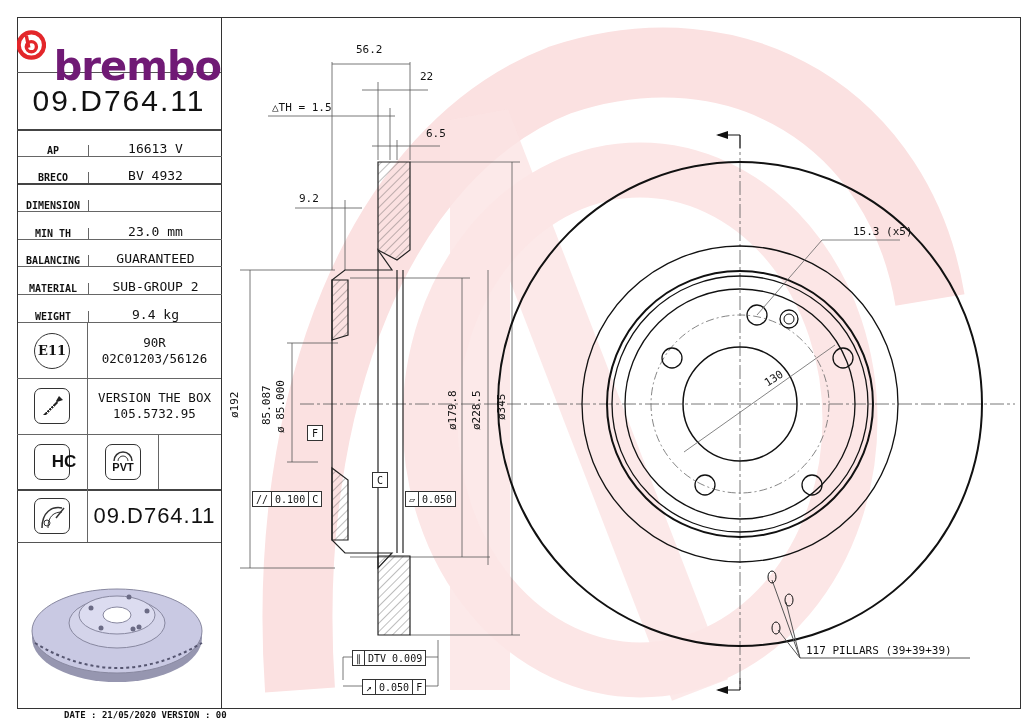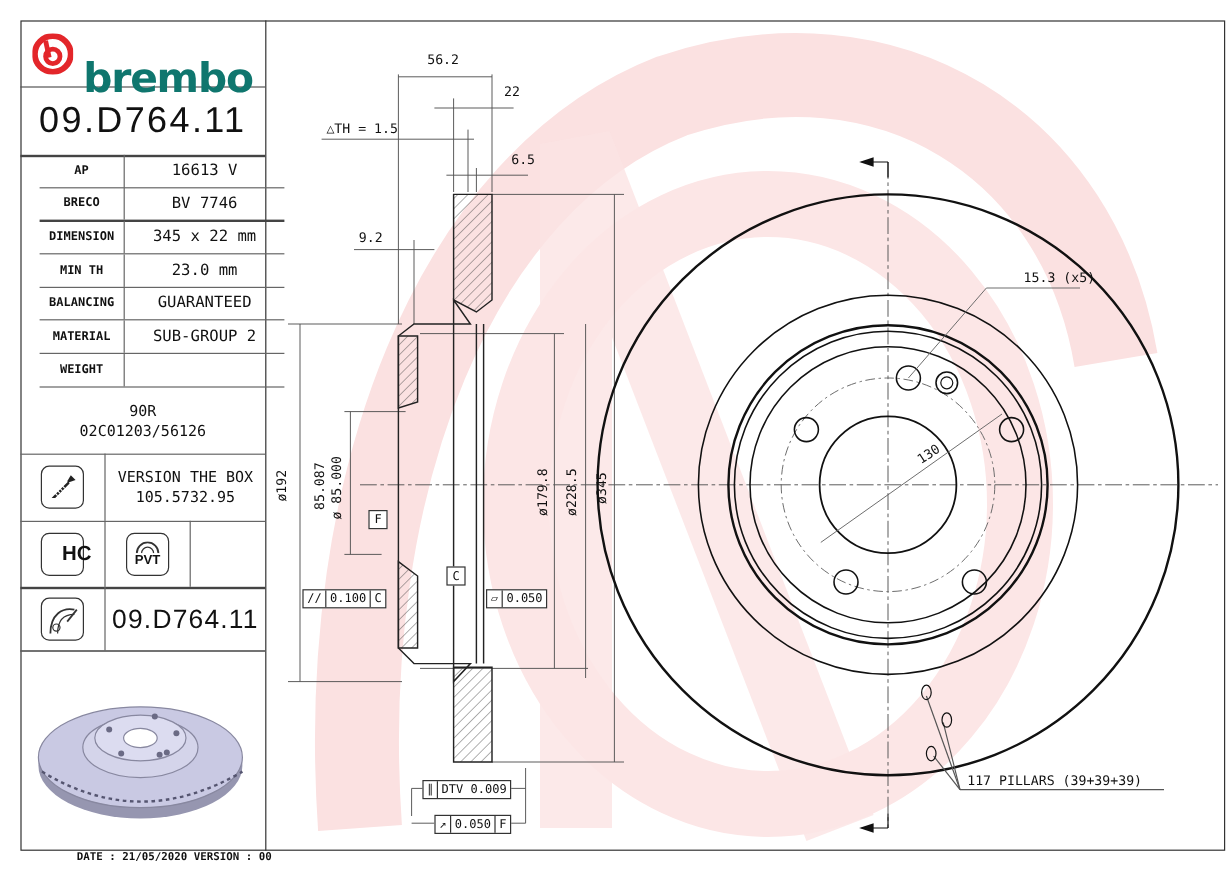--- a/index.html
+++ b/index.html
@@ -1,22 +1,22 @@
 <!DOCTYPE html>
 <html><head>
 <meta charset="utf-8">
 <style>
   html,body{margin:0;padding:0;background:#fff;}
   body{width:1024px;height:724px;position:relative;overflow:hidden;font-family:"DejaVu Sans Mono","Liberation Mono",monospace;color:#111;}
   .frame{position:absolute;left:17px;top:17px;width:1004px;height:692px;border:1px solid #333;box-sizing:border-box;}
   .sidebar{position:absolute;left:17px;top:17px;width:205px;height:692px;border-right:1px solid #333;box-sizing:border-box;}
   .logo-cell{position:absolute;left:0;top:0;width:204px;height:55px;border-bottom:1px solid #555;display:flex;align-items:center;justify-content:center;}
-  .logo-text{font-family:"DejaVu Sans",sans-serif;font-weight:bold;font-size:34px;color:#0f766e;letter-spacing:-1px;margin-left:8px;margin-top:43px;}
+  .logo-text{font-family:"DejaVu Sans",sans-serif;font-weight:bold;font-size:40px;color:#701a75;letter-spacing:-1px;margin-left:8px;margin-top:43px;}
   .partno-cell{position:absolute;left:0;top:55px;width:204px;height:57px;border-bottom:2px solid #444;display:flex;align-items:center;justify-content:center;font-family:"Liberation Sans",sans-serif;font-size:30px;letter-spacing:2px;}
-  .spec-row{position:absolute;left:16px;width:204px;height:27px;border-bottom:1px solid #666;display:flex;font-size:13px;}
+  .spec-row{position:absolute;left:1px;width:204px;height:27px;border-bottom:1px solid #666;display:flex;font-size:13px;align-items:flex-end;}
   .spec-label{width:70px;border-right:1px solid #666;display:flex;align-items:center;justify-content:center;font-size:10px;font-weight:bold;}
   .spec-value{flex:1;display:flex;align-items:center;justify-content:center;font-size:13px;}
   .icon-row{position:absolute;left:0;width:204px;border-bottom:1px solid #666;display:flex;}
   .icon-cell{width:70px;border-right:1px solid #666;display:flex;align-items:center;justify-content:center;}
   .icon-text{flex:1;display:flex;flex-direction:column;align-items:center;justify-content:center;font-size:12.5px;line-height:16px;}
   .sq-icon{width:36px;height:36px;border:1.5px solid #333;border-radius:7px;display:flex;align-items:center;justify-content:center;box-sizing:border-box;}
   .disc-img{position:absolute;left:0;top:525px;width:204px;height:167px;border-top:1px solid #555;}
   .footer{position:absolute;left:32px;top:710px;font-size:9px;font-weight:bold;padding-left:32px;}
   .dim{position:absolute;font-size:11px;white-space:nowrap;}
   .vtext{position:absolute;font-size:11px;white-space:nowrap;transform:rotate(-90deg);transform-origin:left top;}
@@ -46,43 +46,46 @@
     <span class="logo-text">brembo</span>
   </div>
   <div class="partno-cell">09.D764.11</div>
 
   <div class="spec-row" style="top:112px">
     <div class="spec-label">AP</div>
     <div class="spec-value">16613 V</div>
   </div>
   <div class="spec-row" style="top:139px;border-bottom:2px solid #444">
     <div class="spec-label">BRECO</div>
-    <div class="spec-value">BV 7746</div>
+    <div class="spec-value">BV 4932</div>
   </div>
   <div class="spec-row" style="top:167px">
     <div class="spec-label">DIMENSION</div>
-    <div class="spec-value">345 x 22 mm</div>
   </div>
   <div class="spec-row" style="top:195px">
     <div class="spec-label">MIN TH</div>
     <div class="spec-value">23.0 mm</div>
   </div>
   <div class="spec-row" style="top:222px">
     <div class="spec-label">BALANCING</div>
     <div class="spec-value">GUARANTEED</div>
   </div>
   <div class="spec-row" style="top:250px">
     <div class="spec-label">MATERIAL</div>
     <div class="spec-value">SUB-GROUP 2</div>
   </div>
   <div class="spec-row" style="top:278px">
     <div class="spec-label">WEIGHT</div>
+    <div class="spec-value">9.4 kg</div>
   </div>
 
   <div class="icon-row" style="top:306px;height:55px">
+    <div class="icon-cell">
+      <div style="width:34px;height:34px;border:1.5px solid #333;border-radius:50%;display:flex;align-items:center;justify-content:center;font-family:'DejaVu Serif',serif;font-weight:bold;font-size:13px;">E11</div>
+    </div>
     <div class="icon-text">
       <span>90R</span>
       <span>02C01203/56126</span>
     </div>
   </div>
 
   <div class="icon-row" style="top:361px;height:56px">
     <div class="icon-cell">
       <div class="sq-icon">
         <svg width="26" height="26" viewBox="0 0 26 26">

